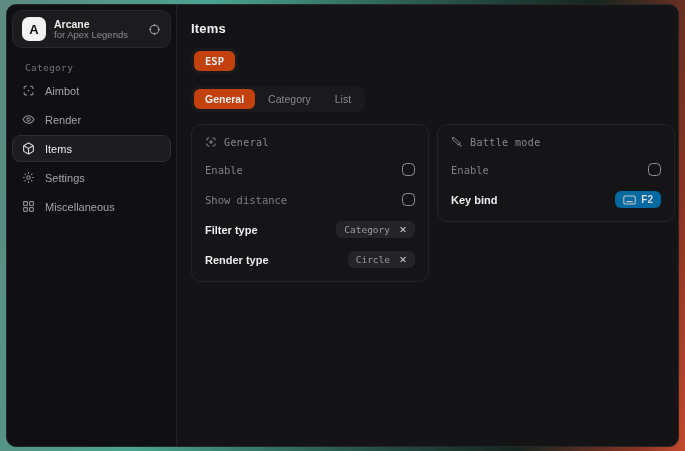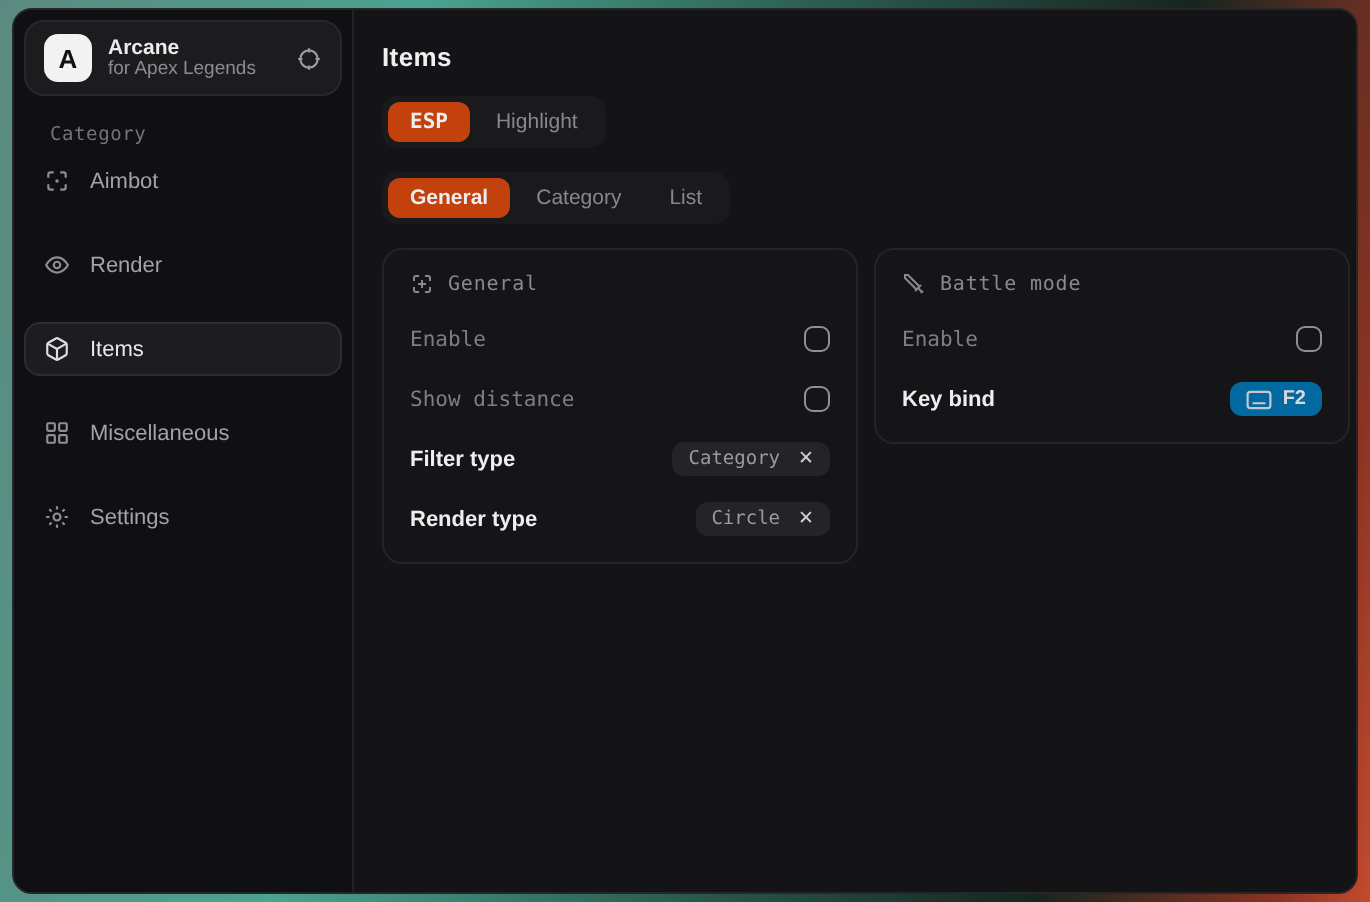--- a/index.html
+++ b/index.html
@@ -32,21 +32,21 @@
     color:#111; font-weight:700; font-size:13px;
     display:flex; align-items:center; justify-content:center;
   }
   .brand-text { flex:1; line-height:1.15; }
   .brand-title { color:#ececee; font-size:10.5px; font-weight:700; }
   .brand-sub { color:#8b8c91; font-size:9.5px; }
   .brand-action { color:#9a9a9f; display:flex; cursor:pointer; }
 
   .section-label { color:#737479; font-size:9.5px; margin:14px 0 4px 13px; letter-spacing:.3px; }
 
-  .nav { display:flex; flex-direction:column; gap:15px; }
+  .nav { display:flex; flex-direction:column; gap:2px; }
   .nav-item {
     display:flex; align-items:center; gap:10px; height:27px;
     padding:0 9px; border-radius:8px; color:#a2a3a8; font-size:11px; cursor:pointer;
     border:1px solid transparent;
   }
   .nav-item .ic { display:flex; color:#8e8f94; }
   .nav-item.selected { background:#1d1d21; border-color:#2d2d32; color:#e9e9ec; }
   .nav-item.selected .ic { color:#dedee2; }
 
   .sidebar-footer {
@@ -164,52 +164,51 @@
             <polyline points="3.3 7 12 12 20.7 7"></polyline>
               <line x1="12" y1="22" x2="12" y2="12"></line>
           </svg>
         </span>
         <span>Items</span>
       </div>
 
       <div class="nav-item">
         <span class="ic">
           <svg width="13" height="13" viewBox="0 0 24 24" fill="none" stroke="currentColor" stroke-width="2">
+            <circle cx="12" cy="12" r="3.2"></circle>
+            <path d="M12 2v3M12 19v3M2 12h3M19 12h3M4.9 4.9l2.1 2.1M17 17l2.1 2.1M19.1 4.9L17 7M7 17l-2.1 2.1"></path>
+          </svg>
+        </span>
+        <span>Settings</span>
+      </div>
+
+      <div class="nav-item">
+        <span class="ic">
+          <svg width="13" height="13" viewBox="0 0 24 24" fill="none" stroke="currentColor" stroke-width="2">
             <rect x="3" y="3" width="7" height="7" rx="1"></rect>
               <rect x="14" y="3" width="7" height="7" rx="1"></rect>
             <rect x="14" y="14" width="7" height="7" rx="1"></rect>
               <rect x="3" y="14" width="7" height="7" rx="1"></rect>
           </svg>
         </span>
         <span>Miscellaneous</span>
       </div>
 
-      <div class="nav-item">
-        <span class="ic">
-          <svg width="13" height="13" viewBox="0 0 24 24" fill="none" stroke="currentColor" stroke-width="2">
-            <circle cx="12" cy="12" r="3.2"></circle>
-            <path d="M12 2v3M12 19v3M2 12h3M19 12h3M4.9 4.9l2.1 2.1M17 17l2.1 2.1M19.1 4.9L17 7M7 17l-2.1 2.1"></path>
-          </svg>
-        </span>
-        <span>Settings</span>
-      </div>
-
     </div>
 
 
   </div>
 
   <div class="main">
 
     <div class="page-title">Items</div>
 
     <div class="tabbar-row">
       <div class="tabbar">
         <div class="tab selected mono">ESP</div>
-        <div class="tab">Highlight</div>
       </div>
     </div>
 
     <div class="tabbar-row">
       <div class="tabbar">
         <div class="tab selected">General</div>
         <div class="tab">Category</div>
         <div class="tab">List</div>
       </div>
     </div>

